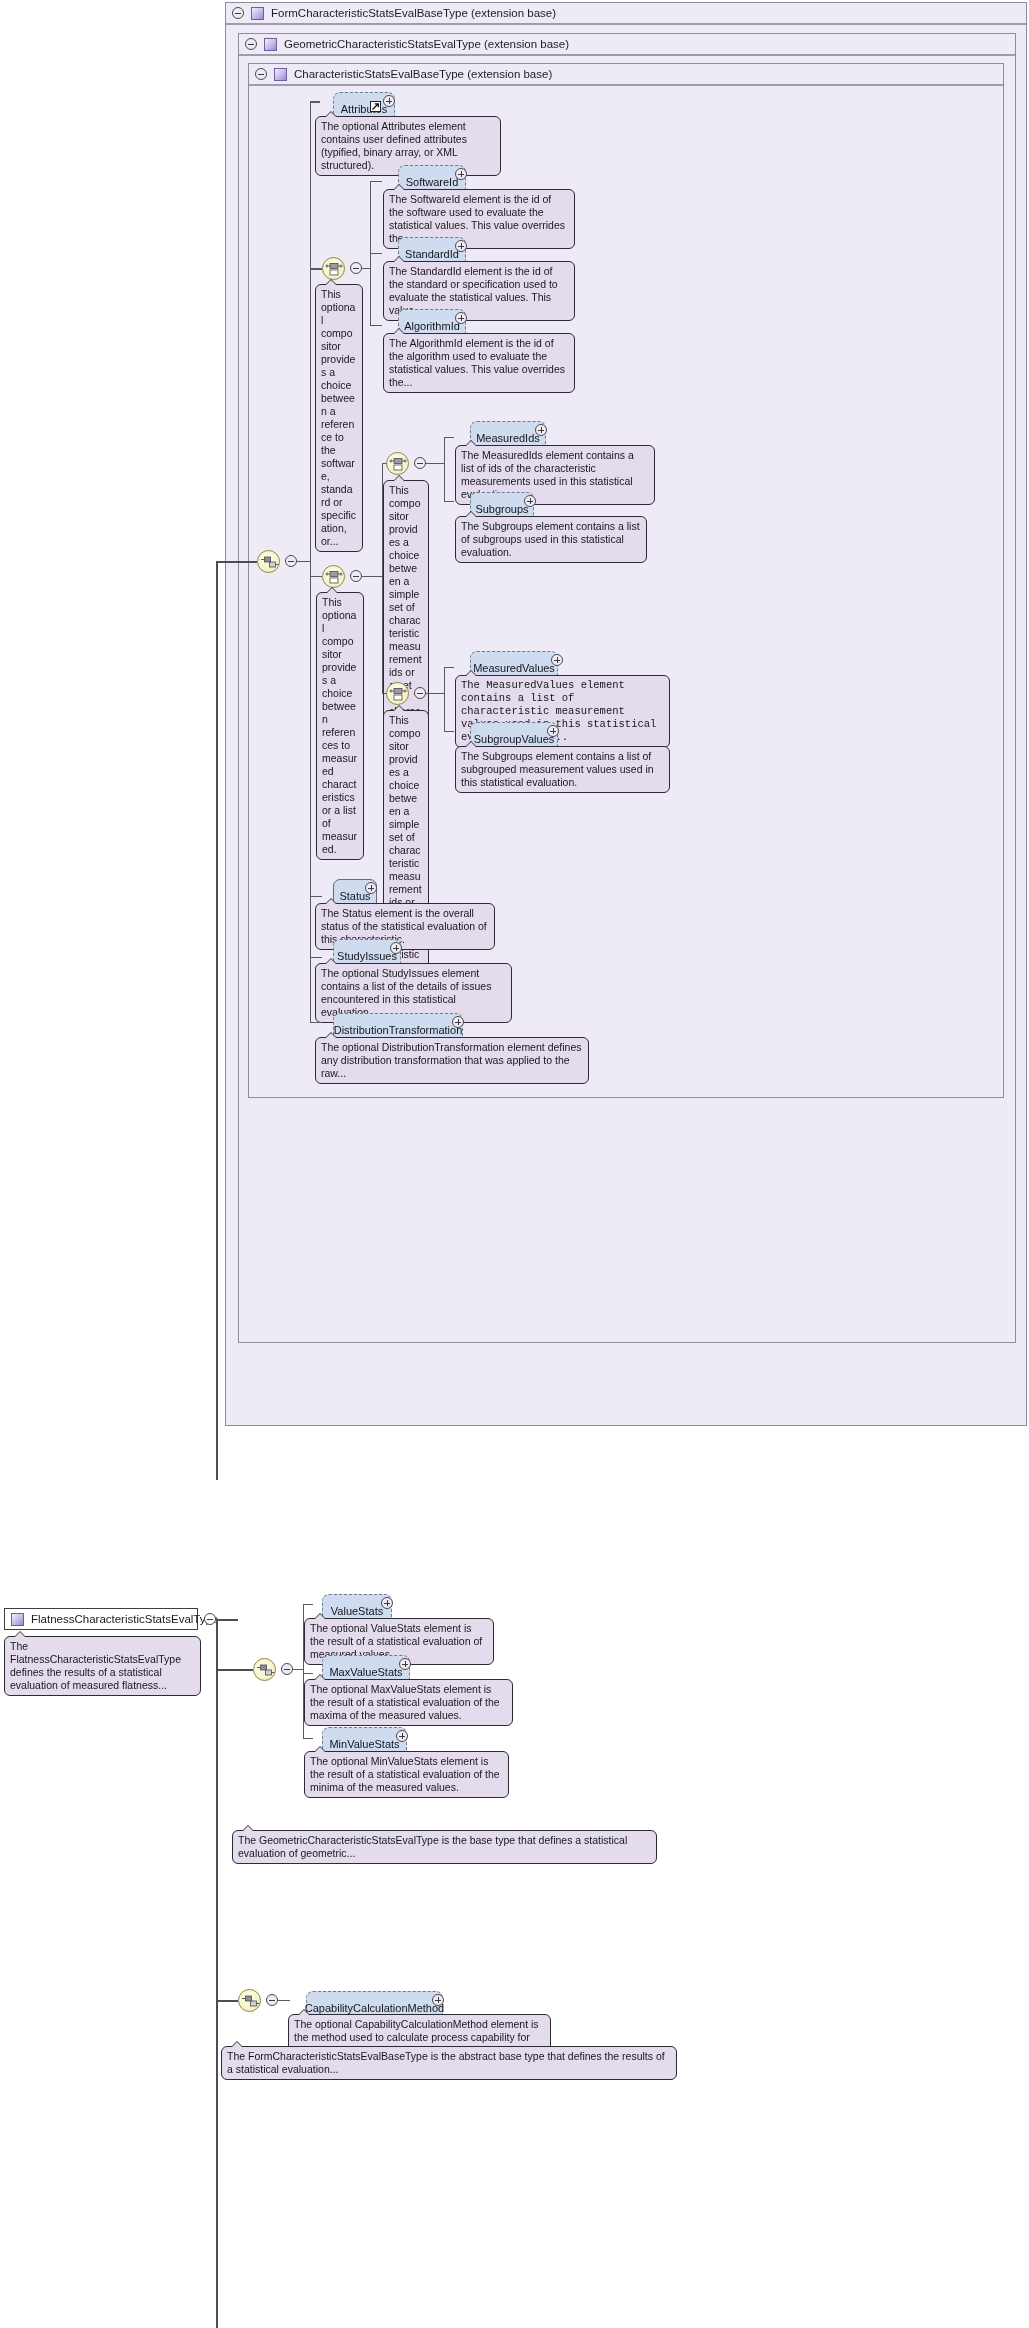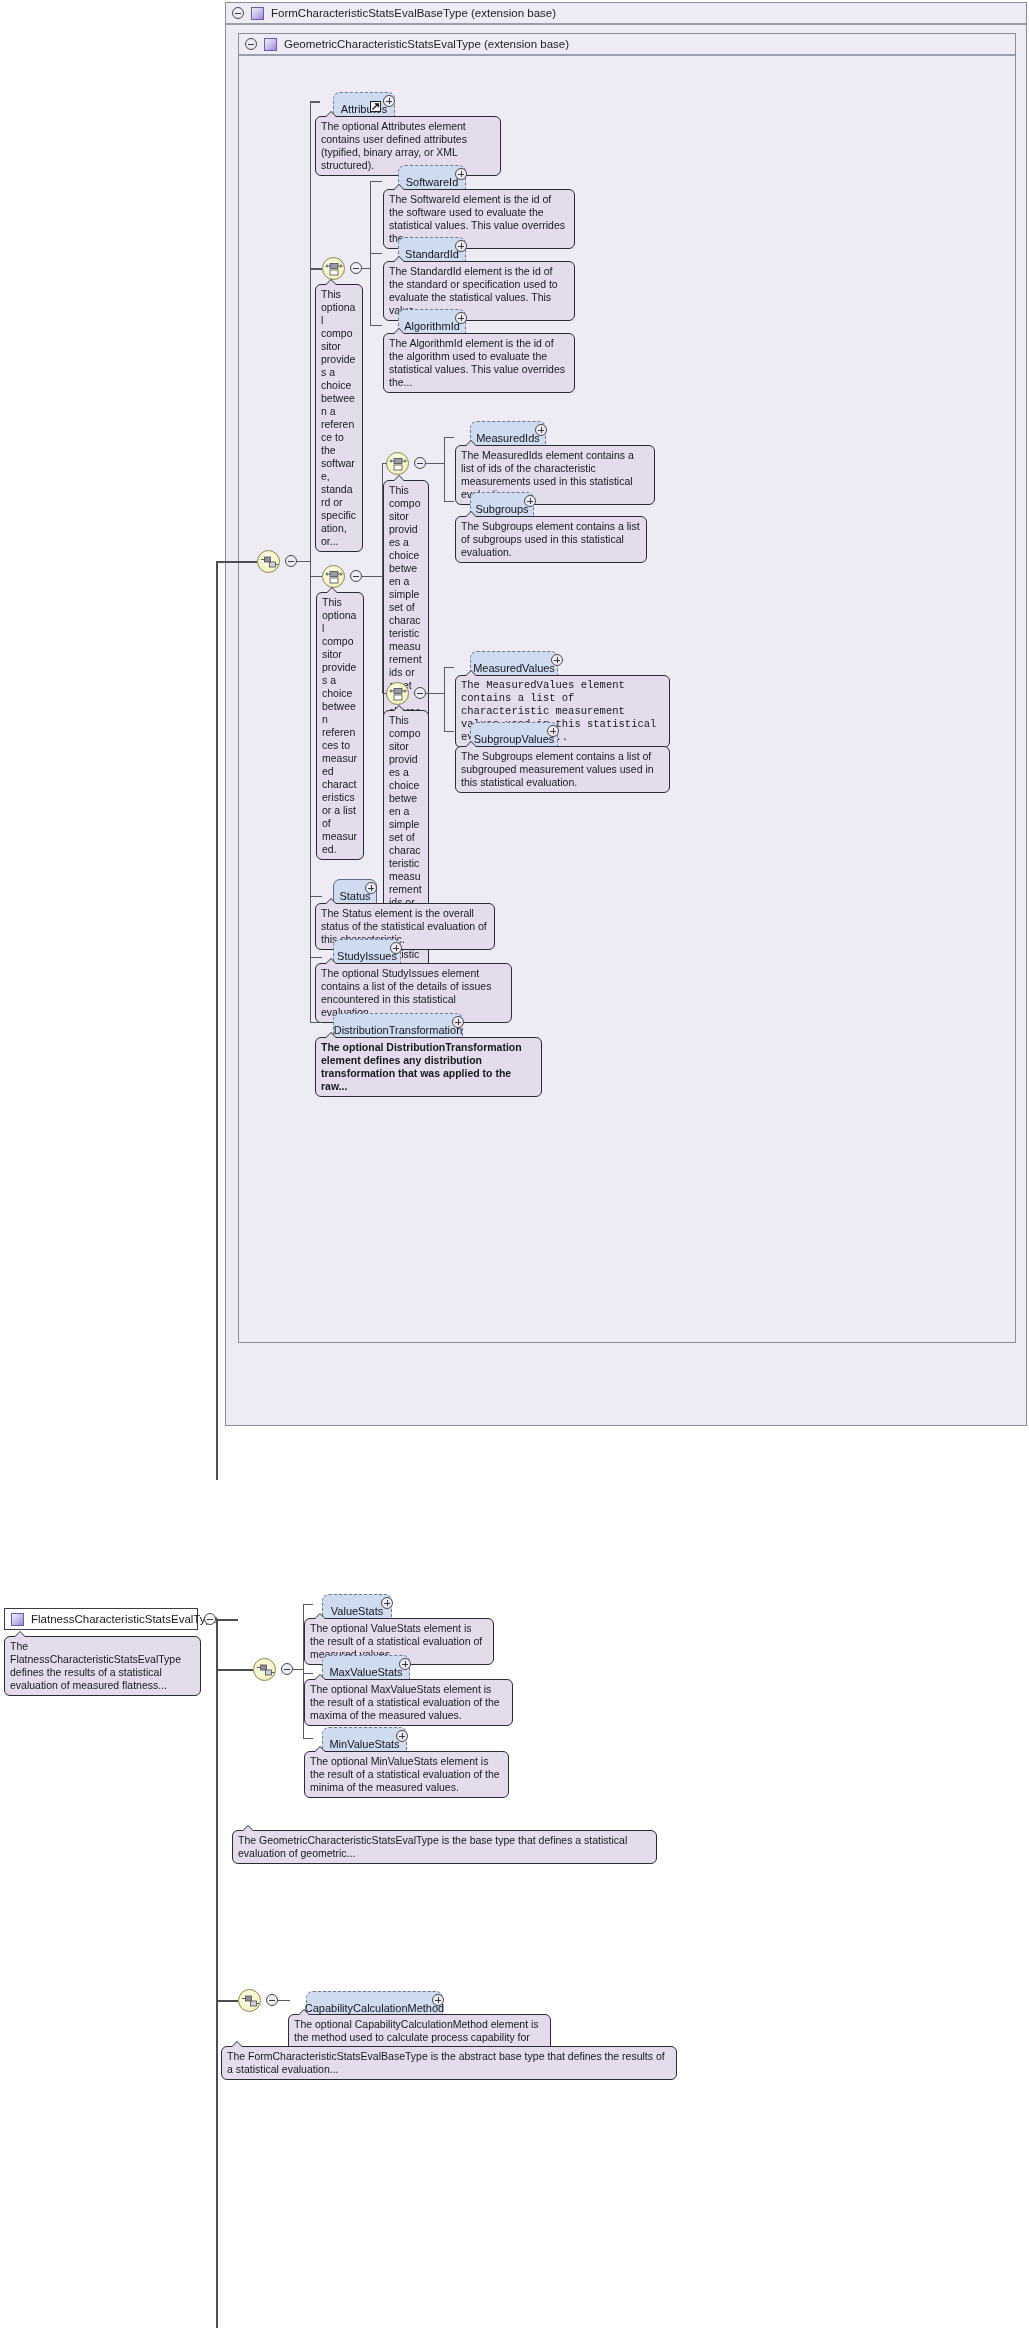--- a/index.html
+++ b/index.html
@@ -153,20 +153,27 @@
   </div>
 
   <div class="panel" style="left:238px; top:33px; width:778px; height:1310px;">
     <div class="panel-hdr">
       <span class="circ"></span>
       <span class="swatch"></span>
       <span class="hdr-label">GeometricCharacteristicStatsEvalType (extension base)</span>
     </div>
   </div>
 
+  <div class="panel" style="left:248px; top:63px; width:756px; height:1035px;">
+    <div class="panel-hdr">
+      <span class="circ"></span>
+      <span class="swatch"></span>
+      <span class="hdr-label">CharacteristicStatsEvalBaseType (extension base)</span>
+    </div>
+  </div>
 
   <div class="typebox" style="left:4px; top:1608px; width:194px;">
     <span class="swatch"></span>
     <span>FlatnessCharacteristicStatsEvalType</span>
   </div>
   <span class="circ onwhite" style="position:absolute; left:204px; top:1613px;"></span>
   <div class="anno" style="left:4px; top:1636px; width:197px;">The FlatnessCharacteristicStatsEvalType defines the results of a statistical evaluation of measured flatness...</div>
 
   <div class="ln h thick" style="left:216px; top:1619px; width:22px;"></div>
 
@@ -326,21 +333,21 @@
     <span>StudyIssues</span>
   </div>
   <span class="circ plus" style="position:absolute; left:390px; top:942px;"></span>
   <div class="anno" style="left:315px; top:963px; width:197px;">The optional StudyIssues element contains a list of the details of issues encountered in this statistical evaluation.</div>
 
   <div class="ln h" style="left:310px; top:1022px; width:12px;"></div>
   <div class="elem optional" style="left:317px; top:1013px; width:130px;">
     <span>DistributionTransformation</span>
   </div>
   <span class="circ plus" style="position:absolute; left:452px; top:1016px;"></span>
-  <div class="anno" style="left:315px; top:1037px; width:227px;font-weight:bold;">The optional DistributionTransformation element defines any distribution transformation that was applied to the raw...</div>
+  <div class="anno" style="left:315px; top:1037px; width:274px;">The optional DistributionTransformation element defines any distribution transformation that was applied to the raw...</div>
 
 
   <div class="ln h thick" style="left: 216px; top: 1669px; width: 37px;"></div>
   <div class="comp" style="left: 253px; top: 1658px;">
     <svg width="23" height="23" viewBox="0 0 23 23" aria-hidden="true">
       <rect x="6.5" y="6" width="6" height="5" fill="#8e8e99" stroke="#4a4a52" stroke-width="0.8"></rect>
       <rect x="11.5" y="11" width="6" height="5" fill="#cfcfd8" stroke="#4a4a52" stroke-width="0.8"></rect>
       <line x1="3" y1="8.5" x2="6.5" y2="8.5" stroke="#4a4a52" stroke-width="0.9"></line>
       <line x1="17.5" y1="13.5" x2="20.5" y2="13.5" stroke="#4a4a52" stroke-width="0.9"></line>
     </svg>

